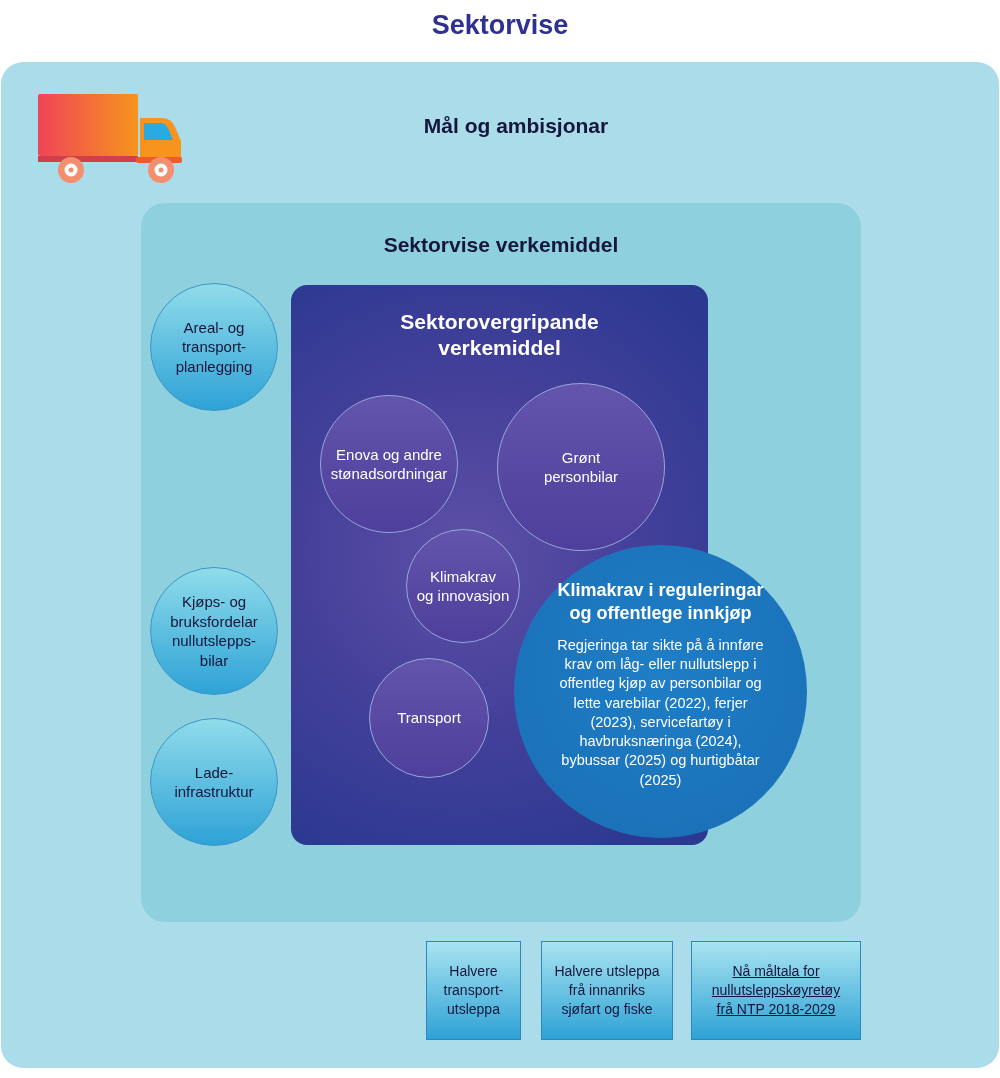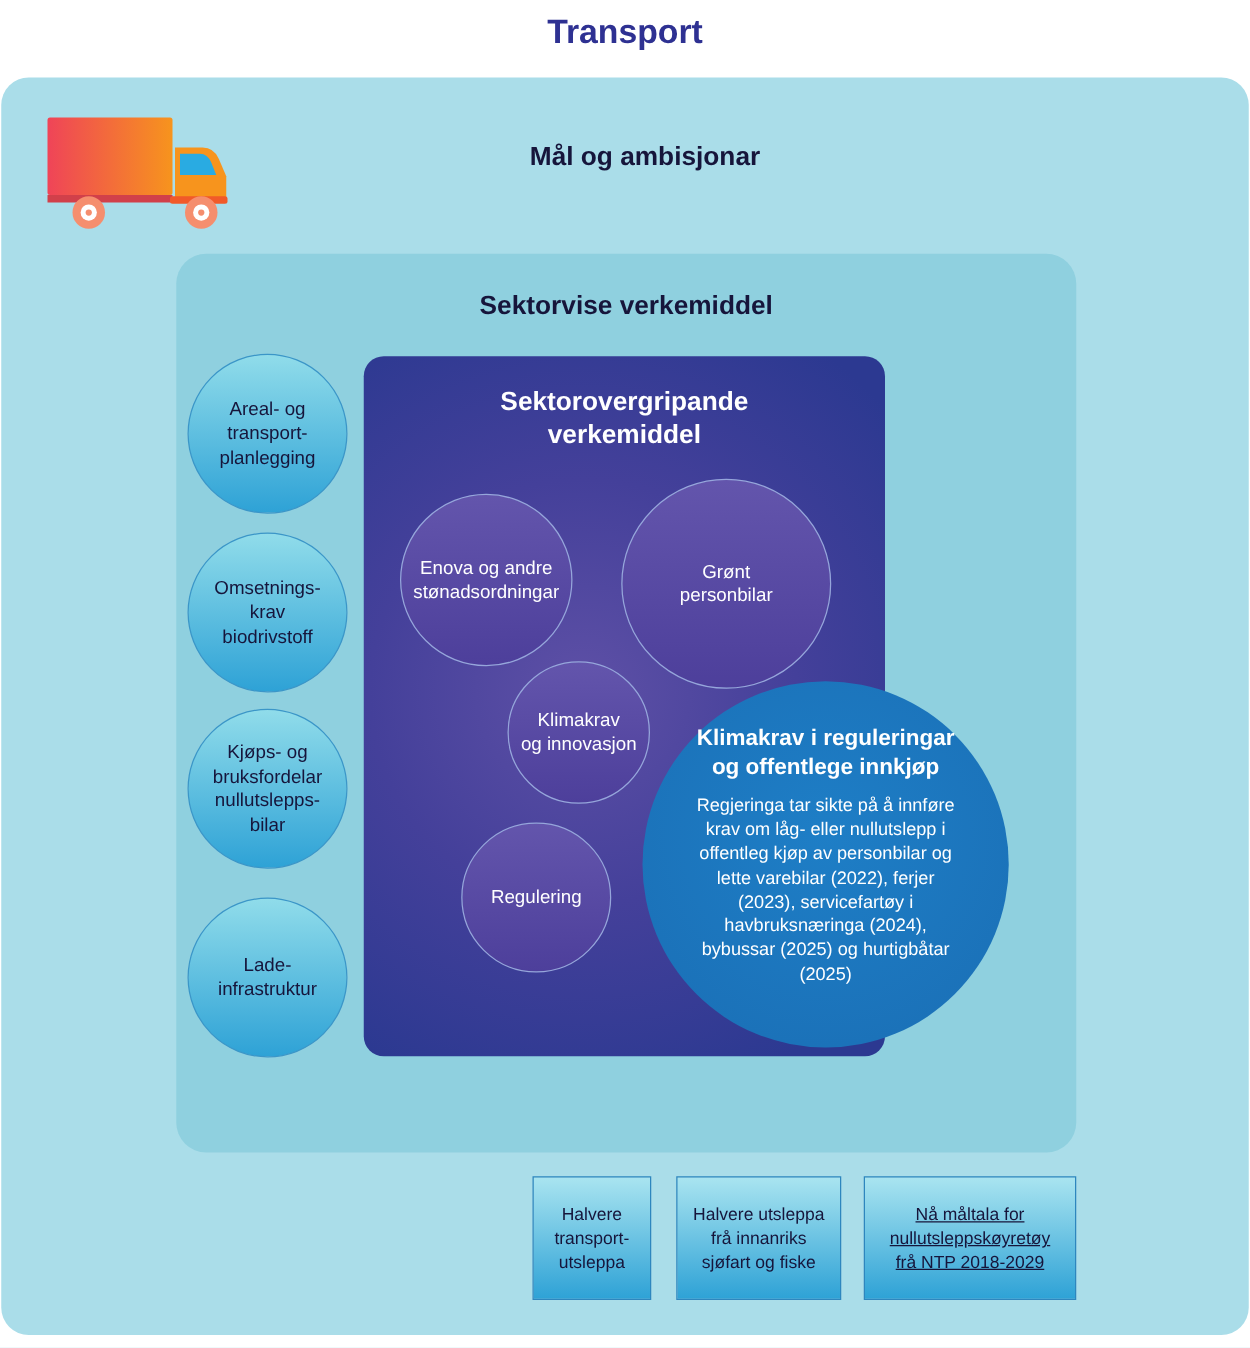--- a/index.html
+++ b/index.html
@@ -59,21 +59,21 @@
   .tg1 { left:540px; width:132px; }
   .tg2 { left:690px; width:170px;text-decoration:underline; }
 
   .preline { white-space:pre-line; }
 </style>
 </head>
 <body>
 
 <div class="canvas">
 
-  <h1 class="page-title">Transport</h1>
+  <h1 class="page-title">Sektorvise</h1>
 
   <div class="outer">
 
     <div class="truck">
       <svg width="155" height="102" viewBox="0 0 155 102">
         <defs>
           <linearGradient id="trailerGrad" x1="0" y1="0" x2="1" y2="0">
             <stop offset="0%" stop-color="#EF4458"></stop>
             <stop offset="100%" stop-color="#F7941D"></stop>
           </linearGradient>
@@ -96,25 +96,20 @@
 
     <div class="inner">
 
       <div class="sector-heading">Sektorvise verkemiddel</div>
 
       <div class="lcircle lc0">
         <span class="preline">Areal- og
 transport-
 planlegging</span>
       </div>
-      <div class="lcircle lc1">
-        <span class="preline">Omsetnings-
-krav
-biodrivstoff</span>
-      </div>
       <div class="lcircle lc2">
         <span class="preline">Kjøps- og
 bruksfordelar
 nullutslepps-
 bilar</span>
       </div>
       <div class="lcircle lc3">
         <span class="preline">Lade-
 infrastruktur</span>
       </div>
@@ -130,21 +125,21 @@
         </div>
         <div class="pcircle pc1">
           <span class="preline">Grønt
 personbilar</span>
         </div>
         <div class="pcircle pc2">
           <span class="preline">Klimakrav
 og innovasjon</span>
         </div>
         <div class="pcircle pc3">
-          <span class="preline">Regulering</span>
+          <span class="preline">Transport</span>
         </div>
 
         <div class="highlight">
           <div class="hl-heading preline">Klimakrav i reguleringar
 og offentlege innkjøp</div>
           <div class="hl-body">Regjeringa tar sikte på å innføre krav om låg- eller nullutslepp i offentleg kjøp av personbilar og lette varebilar (2022), ferjer (2023), servicefartøy i havbruksnæringa (2024), bybussar (2025) og hurtigbåtar (2025)</div>
         </div>
 
       </div>
 

